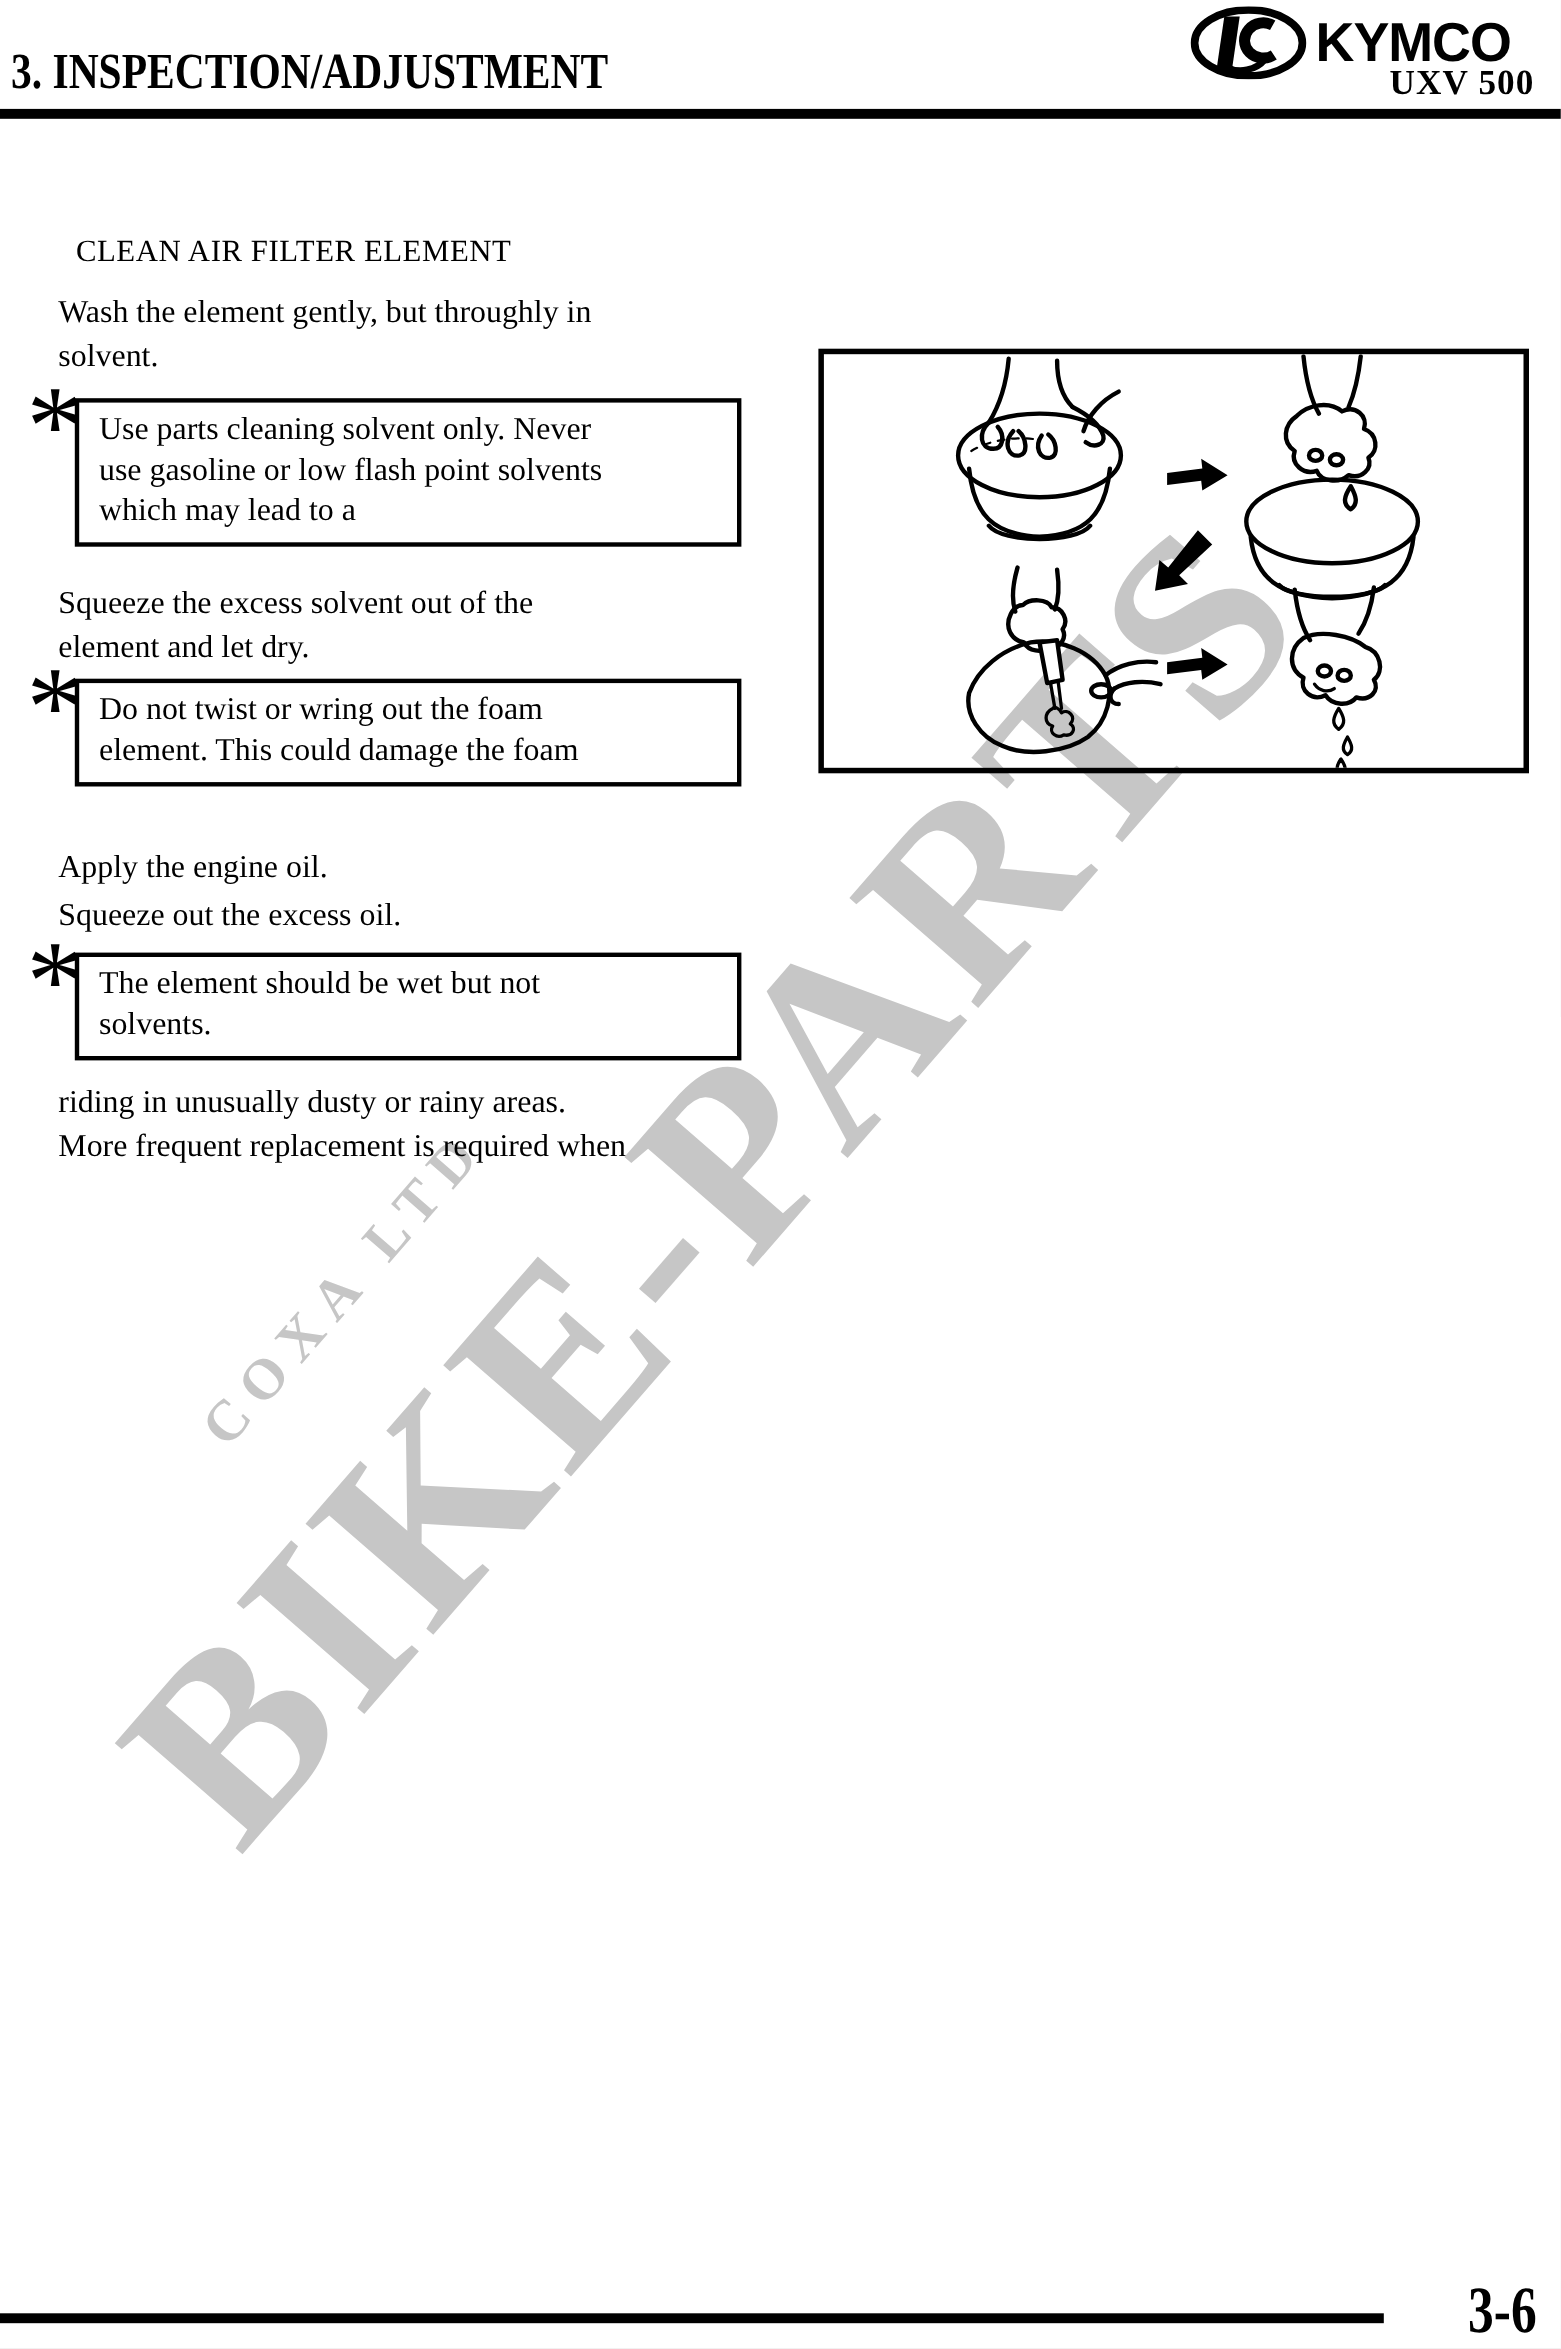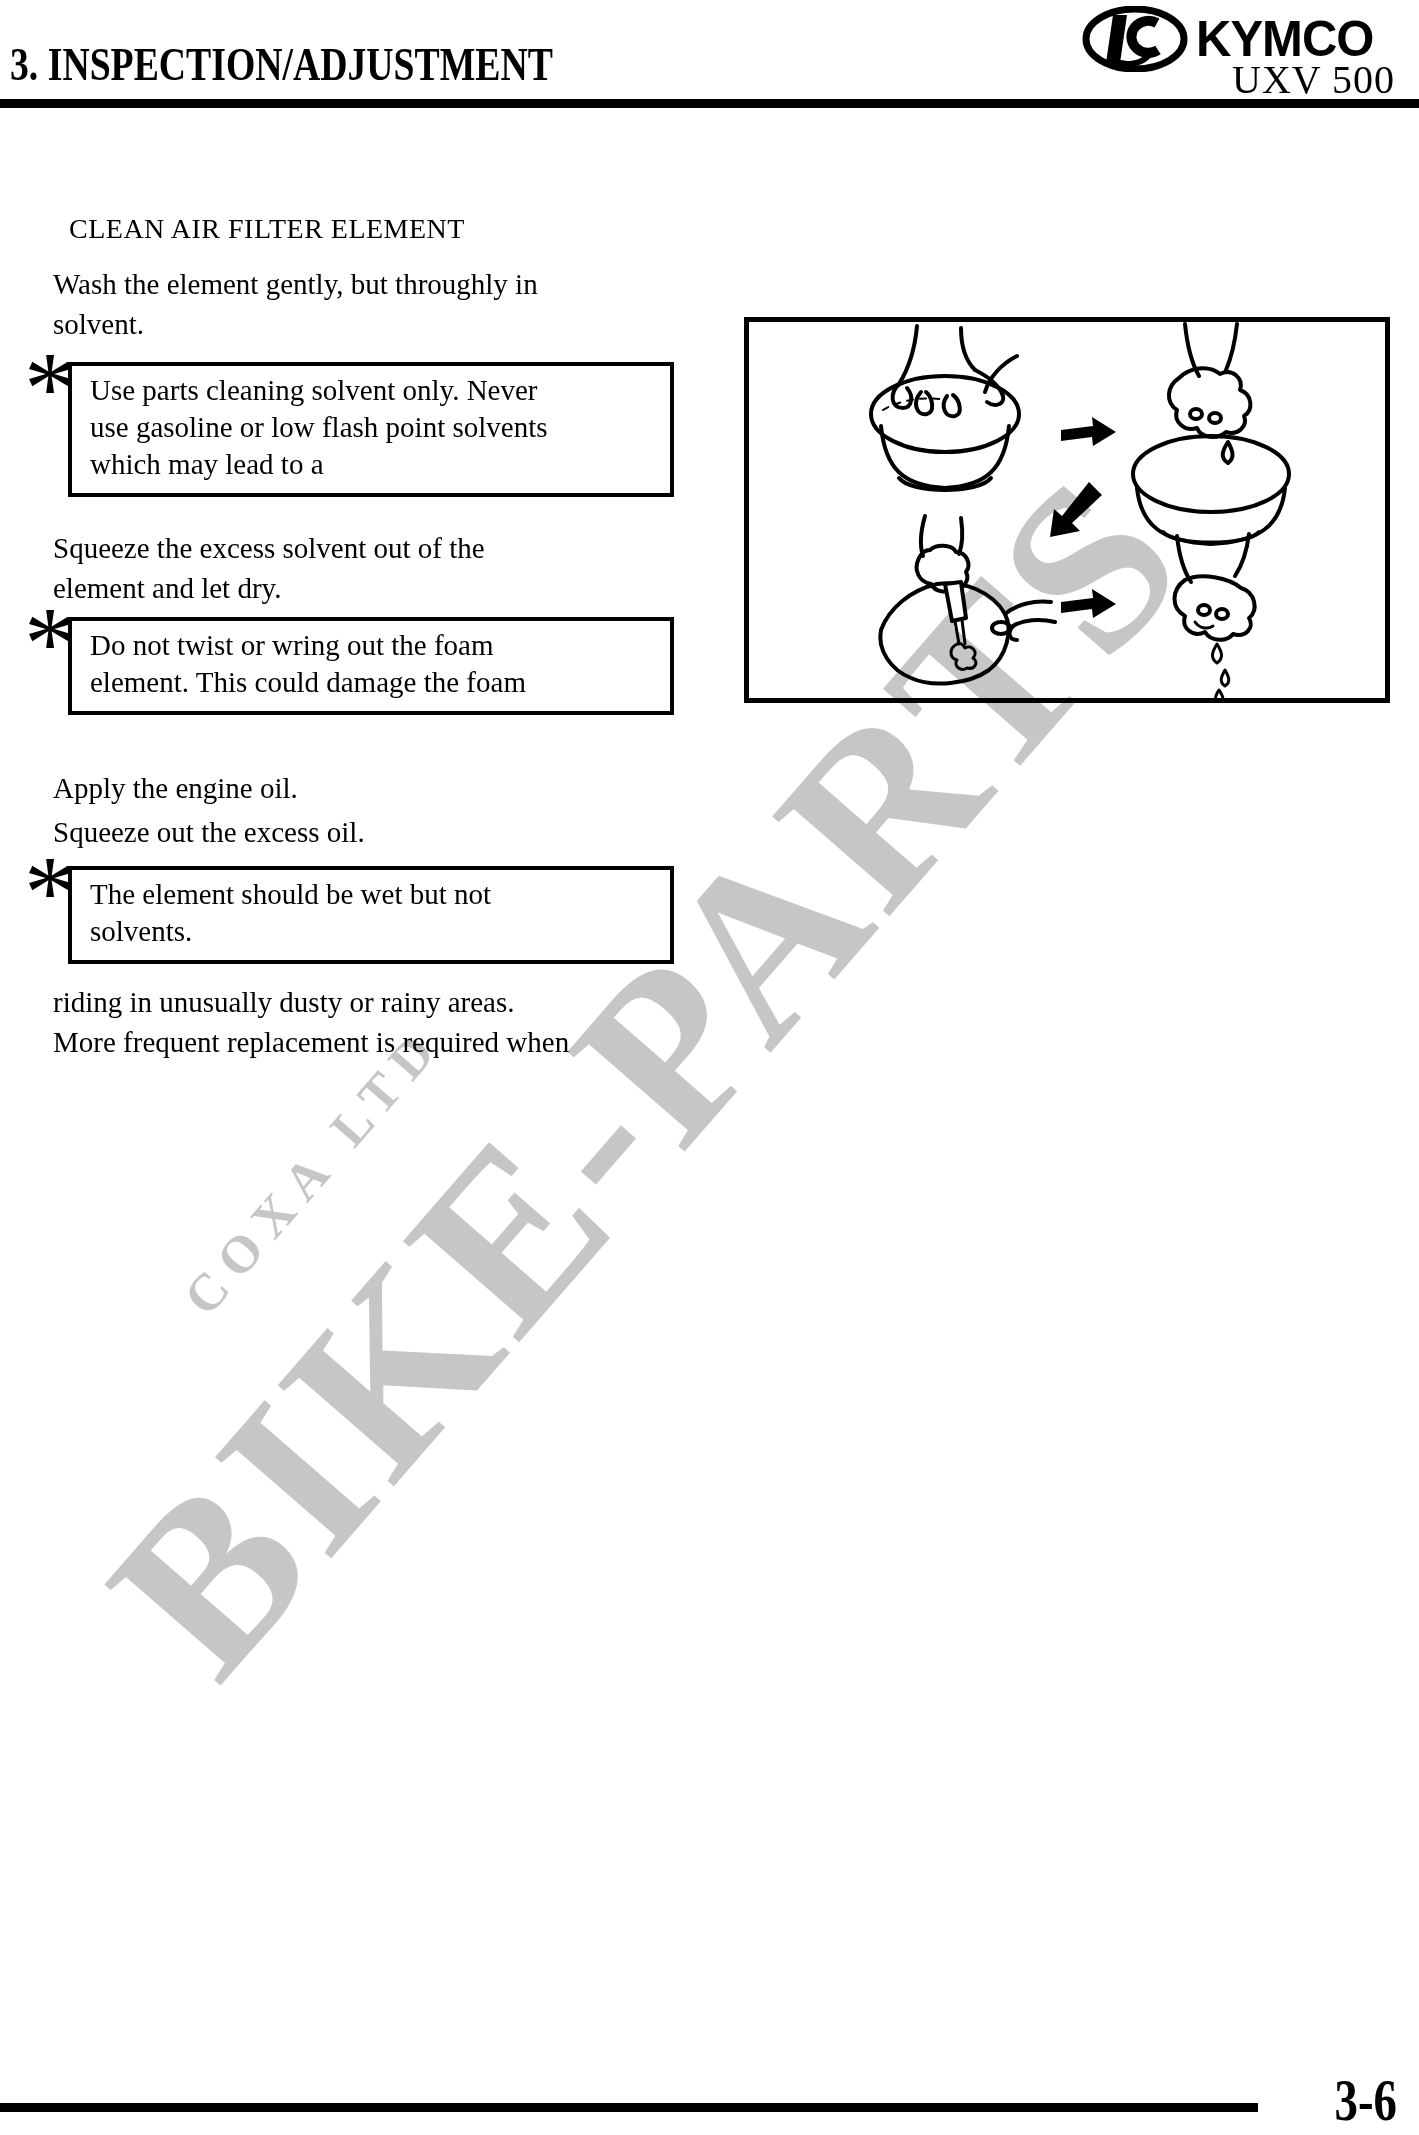--- a/index.html
+++ b/index.html
@@ -36,21 +36,21 @@
   }
   .logo-block{position:absolute;left:1082px;top:6px;z-index:2;display:flex;align-items:center;}
   .logo-mark{display:block;}
   .brand-name{
     font-family:"Liberation Sans", sans-serif;
     font-weight:bold;font-size:49px;letter-spacing:-1px;
     transform:scaleY(1.02);margin-left:8px;white-space:nowrap;
   }
   .model-name{
     position:absolute;right:24px;top:56px;z-index:2;
-    font-size:40px;font-weight:normal;letter-spacing:1px;white-space:nowrap;
+    font-size:32px;font-weight:bold;letter-spacing:1px;white-space:nowrap;
   }
   .header-rule{position:absolute;left:0;top:99px;width:1419px;height:9px;background:#000;z-index:2;}
   
   .sec-title{
     position:absolute;left:53px;top:197px;z-index:2;
     font-size:28px;font-weight:normal;letter-spacing:.5px;white-space:nowrap;margin:16px;text-align:center;
   }
   .para{position:absolute;left:53px;z-index:2;font-size:29px;line-height:40px;white-space:nowrap;}
   .p-wash{top:264px;}
   .p-squeeze-solvent{top:528px;}

